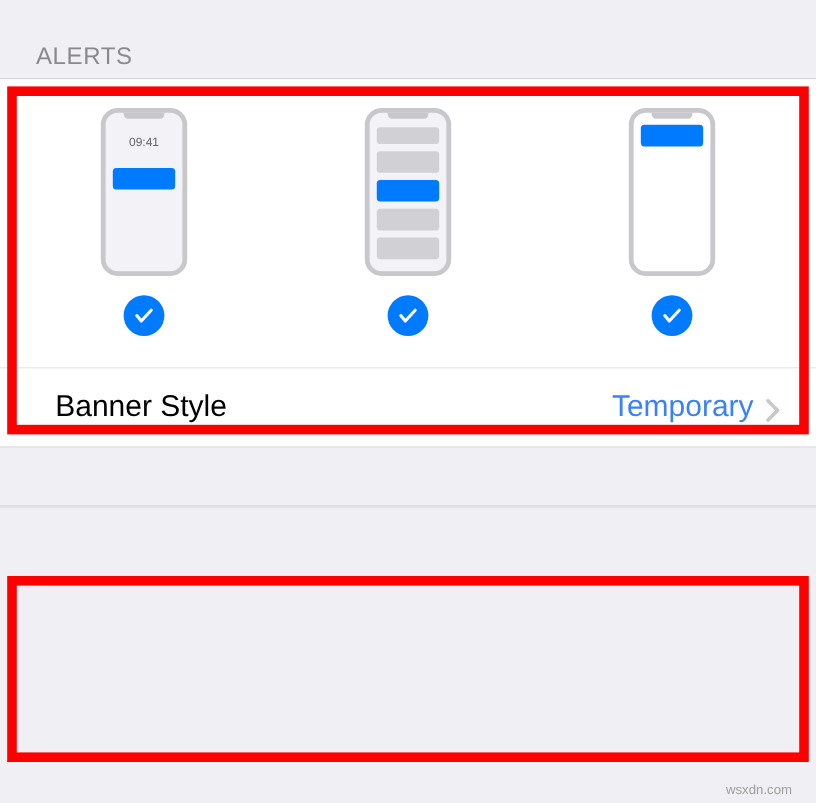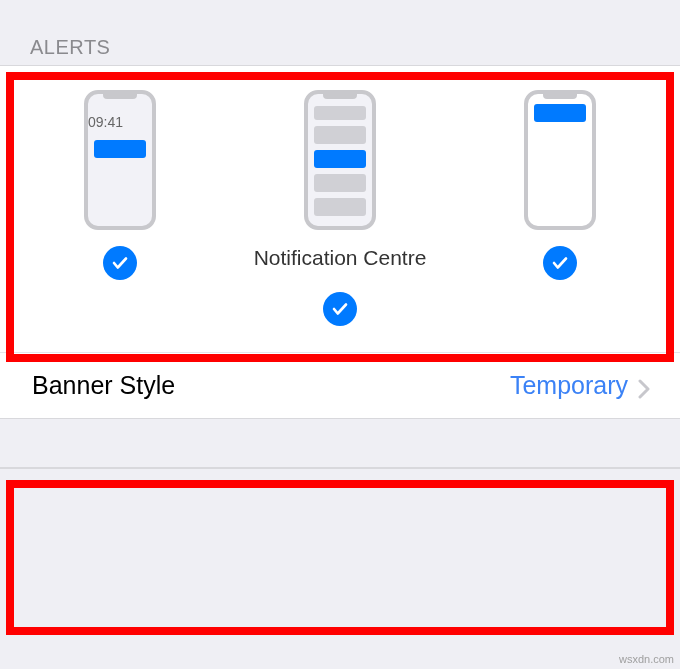--- a/index.html
+++ b/index.html
@@ -50,22 +50,22 @@
     position: absolute;
     top: -2px;
     left: 50%;
     transform: translateX(-50%);
     width: 34px;
     height: 7px;
     background: #c8c8cc;
     border-radius: 0 0 4px 4px;
   }
   .phone .time {
-    font-size: 14px;
-    text-align: left;
+    font-size: 10px;
+    text-align: center;
     margin-top: 20px;
     color: #666;
   }
   .phone .banner-blue {
     position: absolute;
     left: 6px; right: 6px;
     height: 18px;
     background: #007aff;
     border-radius: 3px;
   }
@@ -88,21 +88,21 @@
     background: #007aff;
     display: flex;
     align-items: center;
     justify-content: center;
   }
   .check-circle svg { width: 18px; height: 18px; }
   .row {
     display: flex;
     align-items: center;
     justify-content: space-between;
-    padding: 18px 30px 18px 32px;
+    padding: 18px 30px 18px 46px;
     border-top: 1px solid #e5e5ea;
     font-size: 25px;
   }
   .row:first-child { border-top: none; }
   .value-text { color: #3b82f6; font-size: 25px; display: flex; align-items: center; gap: 10px; }
   .chevron {
     width: 12px; height: 20px;
   }
   .chevron svg { width:100%; height:100%; }
   .toggle {
@@ -123,21 +123,21 @@
     box-shadow: 0 1px 3px rgba(0,0,0,0.2);
   }
   .red-box {
     position: absolute;
     border: 8px solid #ff0000;
     pointer-events: none;
     z-index: 10;
   }
   .watermark {
     position: absolute;
-    right: 6px;
+    right: 20px;
     bottom: 4px;
     font-size: 11px;
     color: #a0a0a0;
     font-family: Arial, sans-serif;
   }
   .spacer { height: 48px; }
 </style>
 </head>
 <body>
 
@@ -161,21 +161,20 @@
 
     <div class="alert-option">
       <div class="phone">
         <div class="notch"></div>
         <div class="bar-grey" style="top:12px;height:14px;"></div>
         <div class="bar-grey" style="top:32px;height:18px;"></div>
         <div class="banner-blue" style="top:56px;"></div>
         <div class="bar-grey" style="top:80px;height:18px;"></div>
         <div class="bar-grey" style="top:104px;height:18px;"></div>
       </div>
-      <div class="alert-label">Notification Centre</div>
       <div class="check-circle">
         <svg viewBox="0 0 24 24" fill="none" stroke="#fff" stroke-width="3.5" stroke-linecap="round" stroke-linejoin="round">
             <polyline points="4,12 9,18 20,6"></polyline>
           </svg>
       </div>
     </div>
 
     <div class="alert-option">
       <div class="phone" style="background:#fff;">
         <div class="notch"></div>

